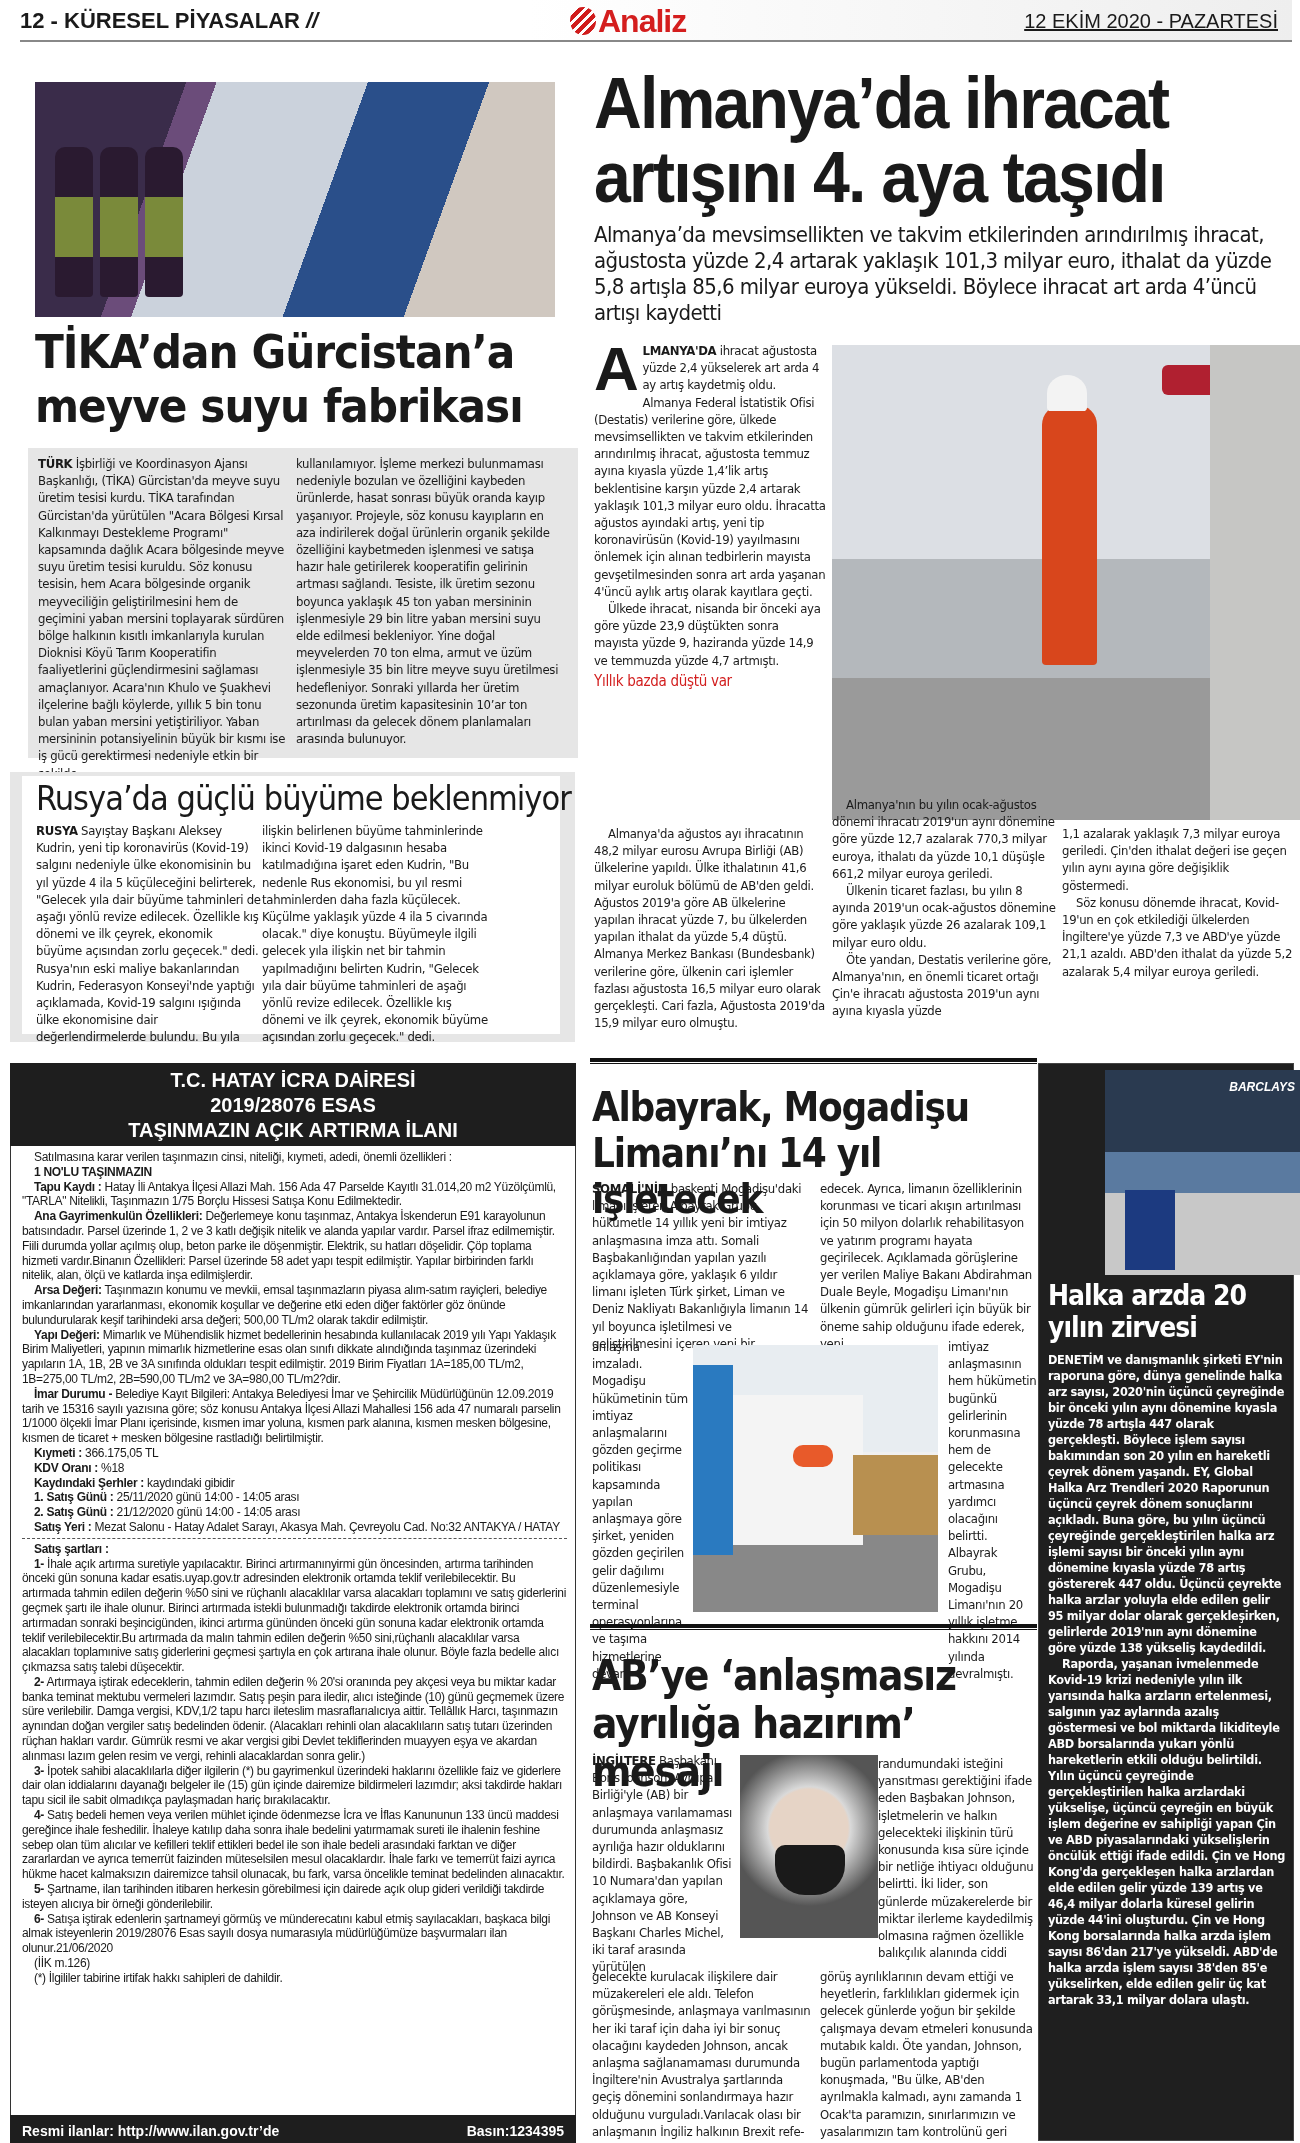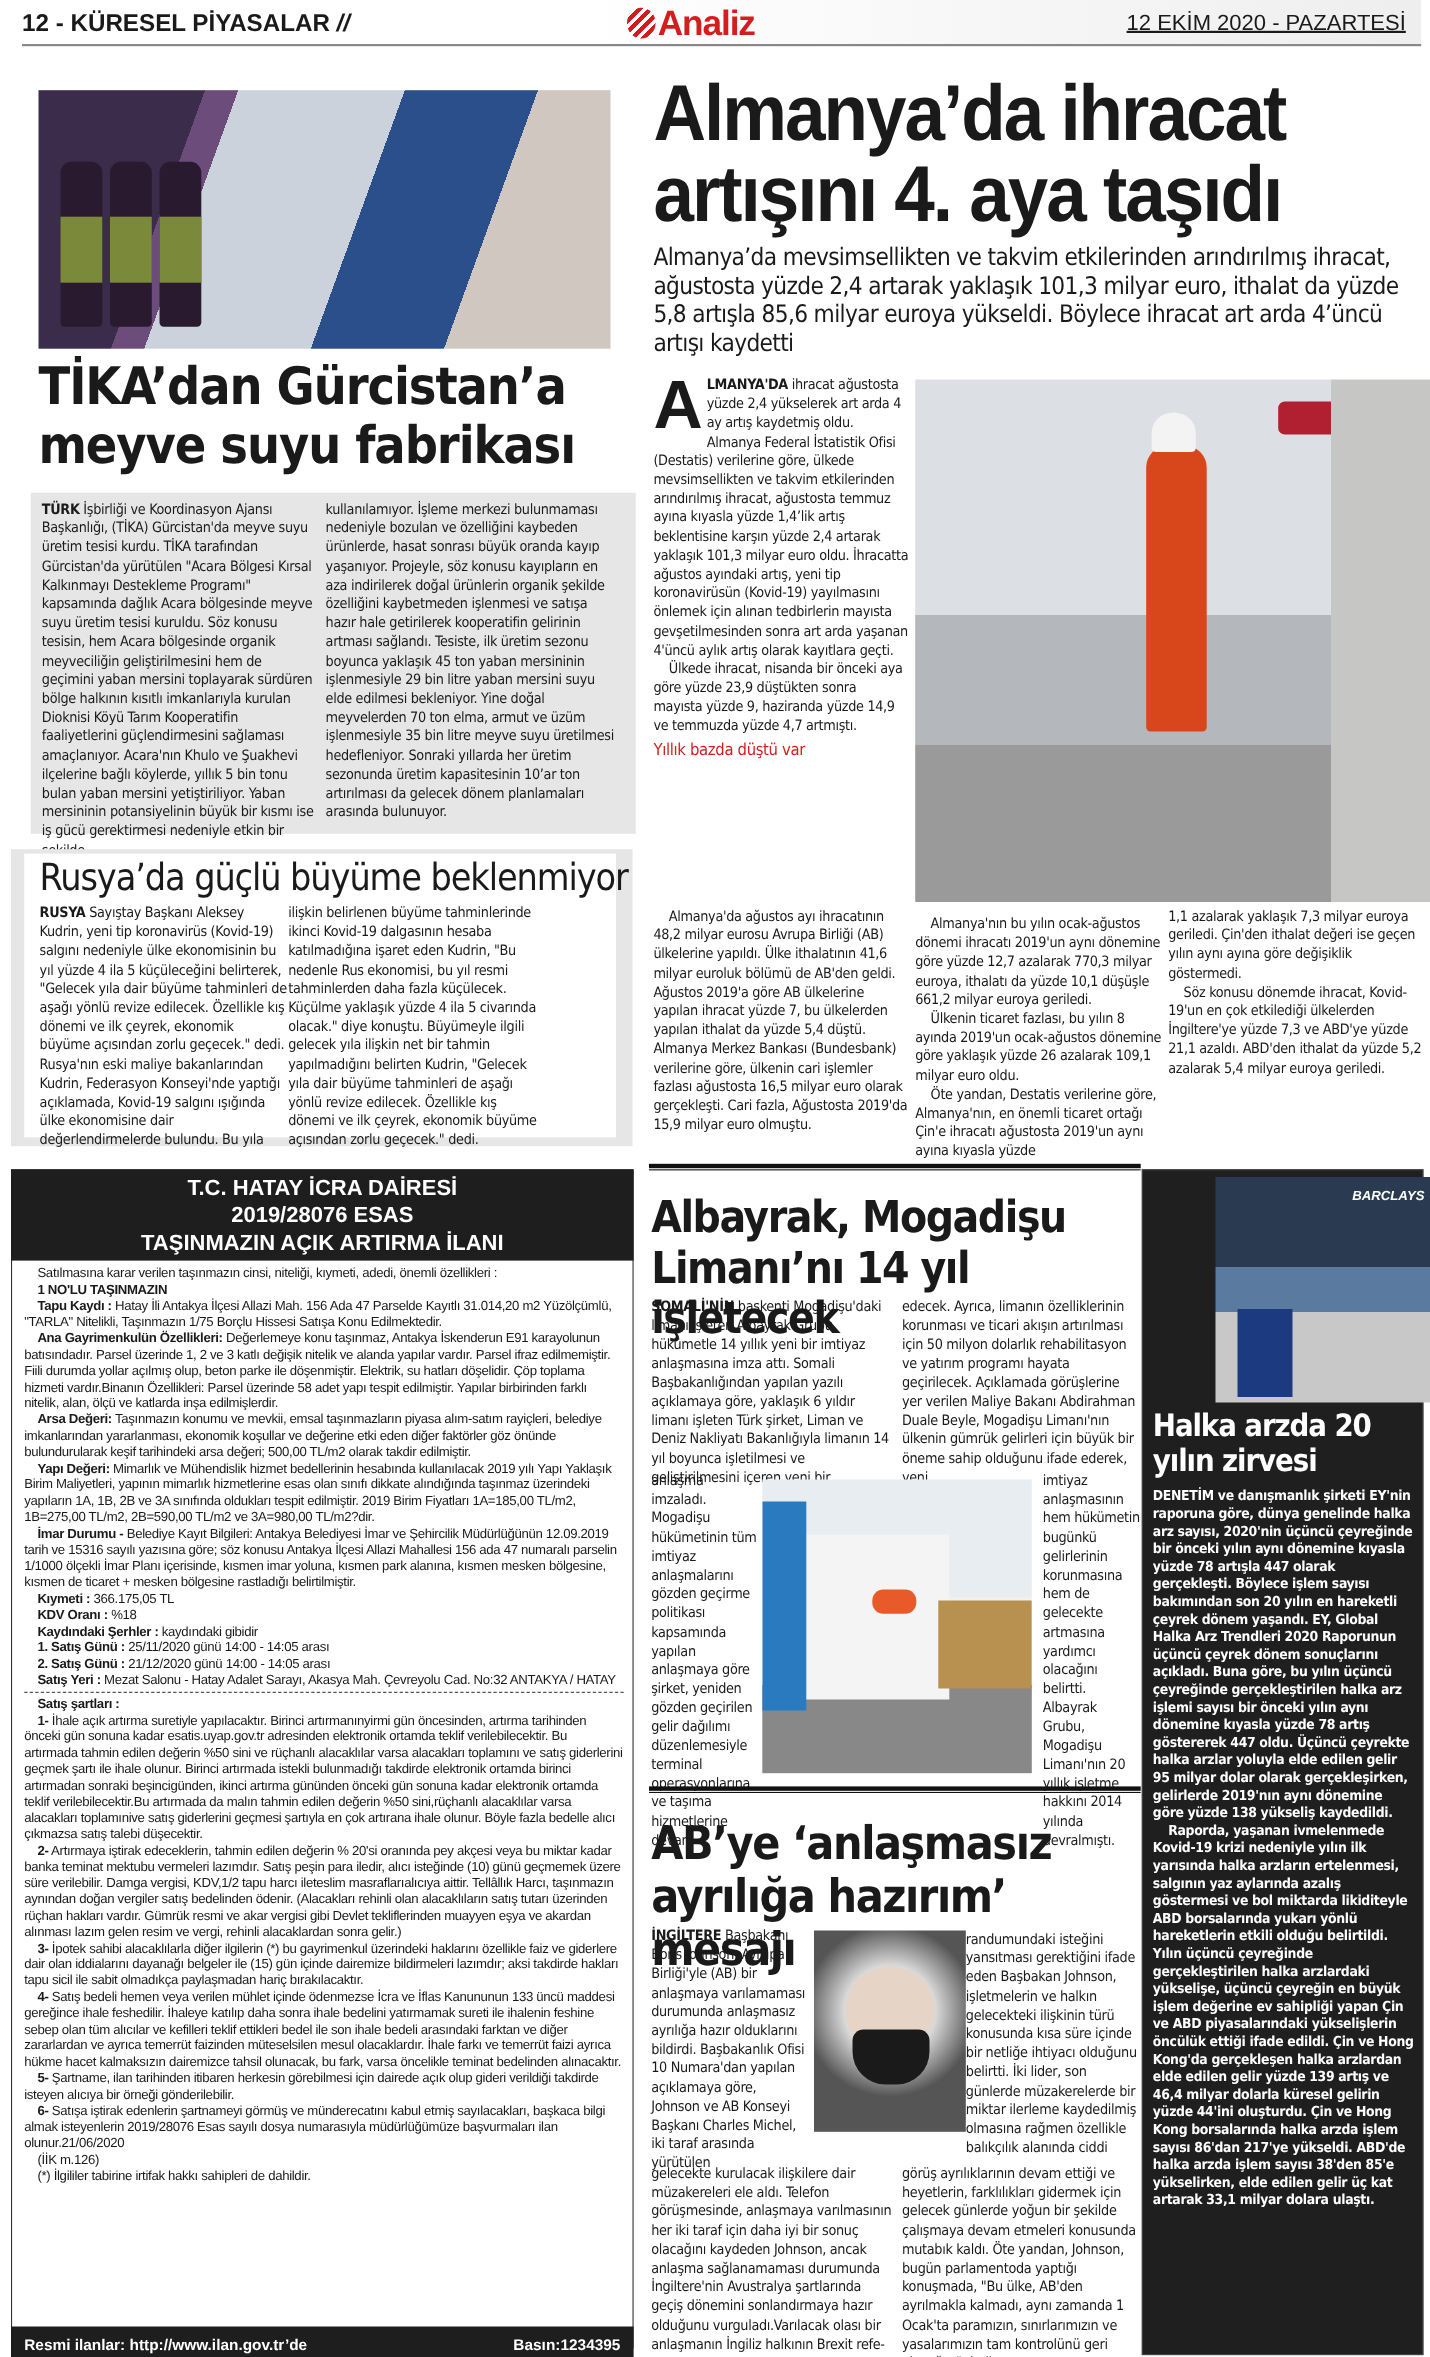--- a/index.html
+++ b/index.html
@@ -33,21 +33,21 @@
 .ad-body p{text-indent:12px}
 .ad-body hr{border:0;border-top:1px dashed #555;margin:3px 0}
 .ad-foot{left:10px;top:2115px;width:566px;height:22px;background:#1e1e1e;color:#fff;font:bold 14px "Liberation Sans",sans-serif;display:flex;justify-content:space-between;align-items:center;padding:16px 12px}
 .main-title{left:594px;top:66px;width:700px;font:bold 72px "Liberation Sans",sans-serif;line-height:74px;letter-spacing:-2px;transform:scaleX(.92);transform-origin:left}
 .main-sub{left:594px;top:222px;width:705px;font:22px "DejaVu Sans Condensed","DejaVu Sans",sans-serif;line-height:26px;letter-spacing:-0.6px}
 .alm-c1{left:594px;top:342px;width:232px}
 .dropcap{float:left;font:bold 62px "Liberation Sans",sans-serif;line-height:50px;margin-right:4px;margin-top:2px}
 .subhead{color:#d21e1e;font-weight:normal;font-size:15px;margin:4px 0 2px}
 .p2{left:832px;top:345px;width:468px;height:475px;background:linear-gradient(#dcdfe4 0 45%,#b4b8bc 45% 70%,#9a9a9a 70%)}
 .alm-c2{left:594px;top:825px;width:232px}
-.alm-c3{left:832px;top:832px;width:225px}
+.alm-c3{left:832px;top:796px;width:225px}
 .alm-c4{left:1062px;top:825px;width:235px}
 .rule{left:590px;top:1058px;width:447px;height:6px;border-top:4px solid #111;border-bottom:1px solid #111}
 .rule2{left:590px;top:1624px;width:447px;height:6px;border-top:4px solid #111;border-bottom:1px solid #111}
 .mog-title{left:592px;top:1084px;width:450px;font:bold 40px "DejaVu Sans Condensed","DejaVu Sans",sans-serif;line-height:46px;letter-spacing:-1.3px}
 .mog-c1{left:592px;top:1180px;width:220px}
 .mog-c2{left:820px;top:1180px;width:215px}
 .mog-c3{left:592px;top:1338px;width:100px}
 .mog-c4{left:948px;top:1338px;width:90px}
 .p3{left:693px;top:1345px;width:245px;height:267px;background:linear-gradient(#e8edf1 0 40%,#f0f0f0 40% 70%,#888 70%)}
 .ab-title{left:592px;top:1652px;width:450px;font:bold 42px "DejaVu Sans Condensed","DejaVu Sans",sans-serif;line-height:48px;letter-spacing:-1.3px}

